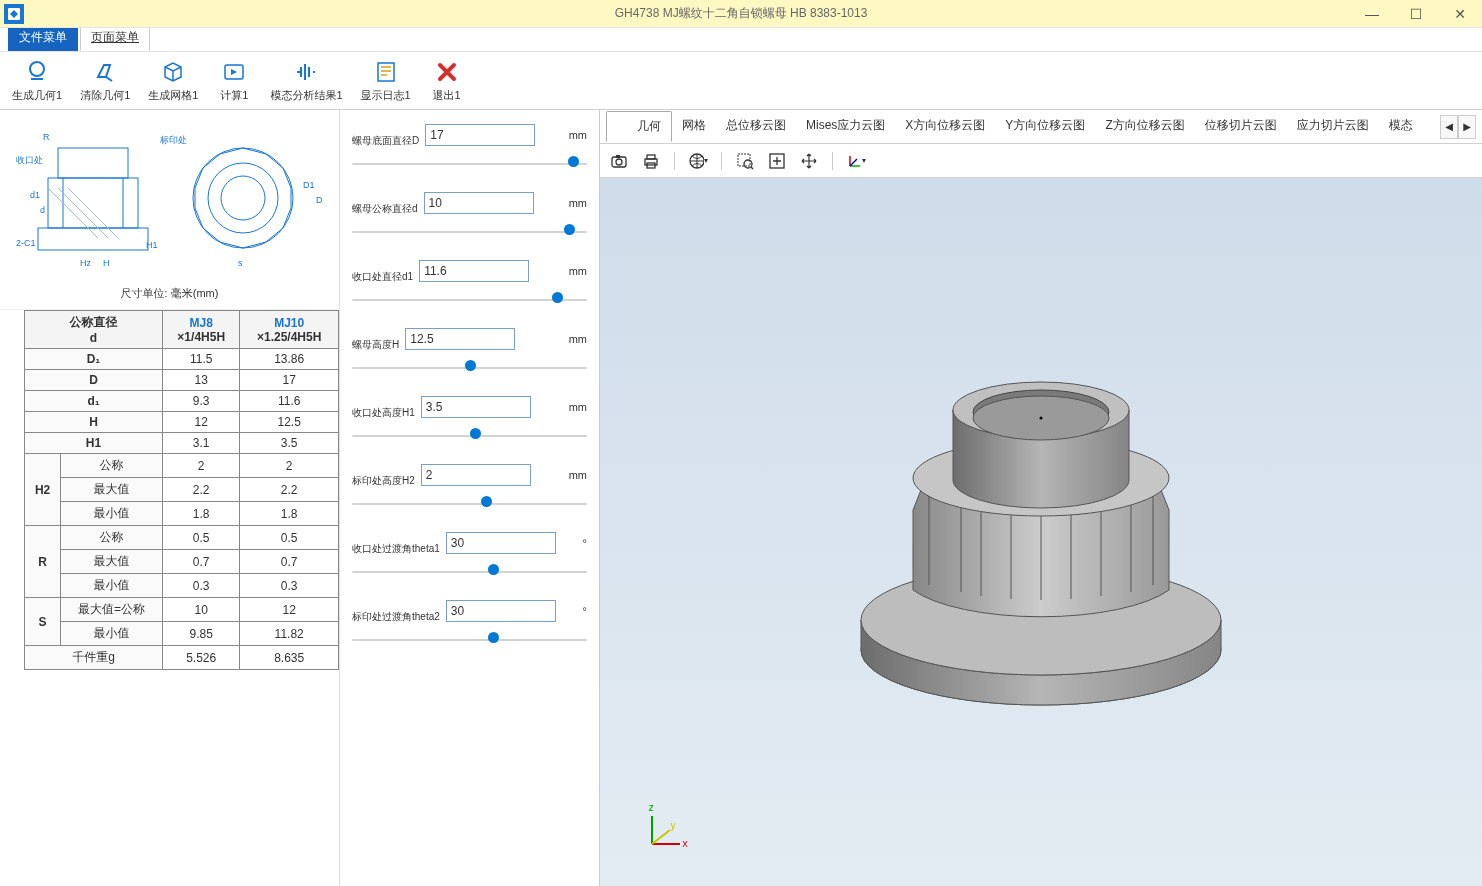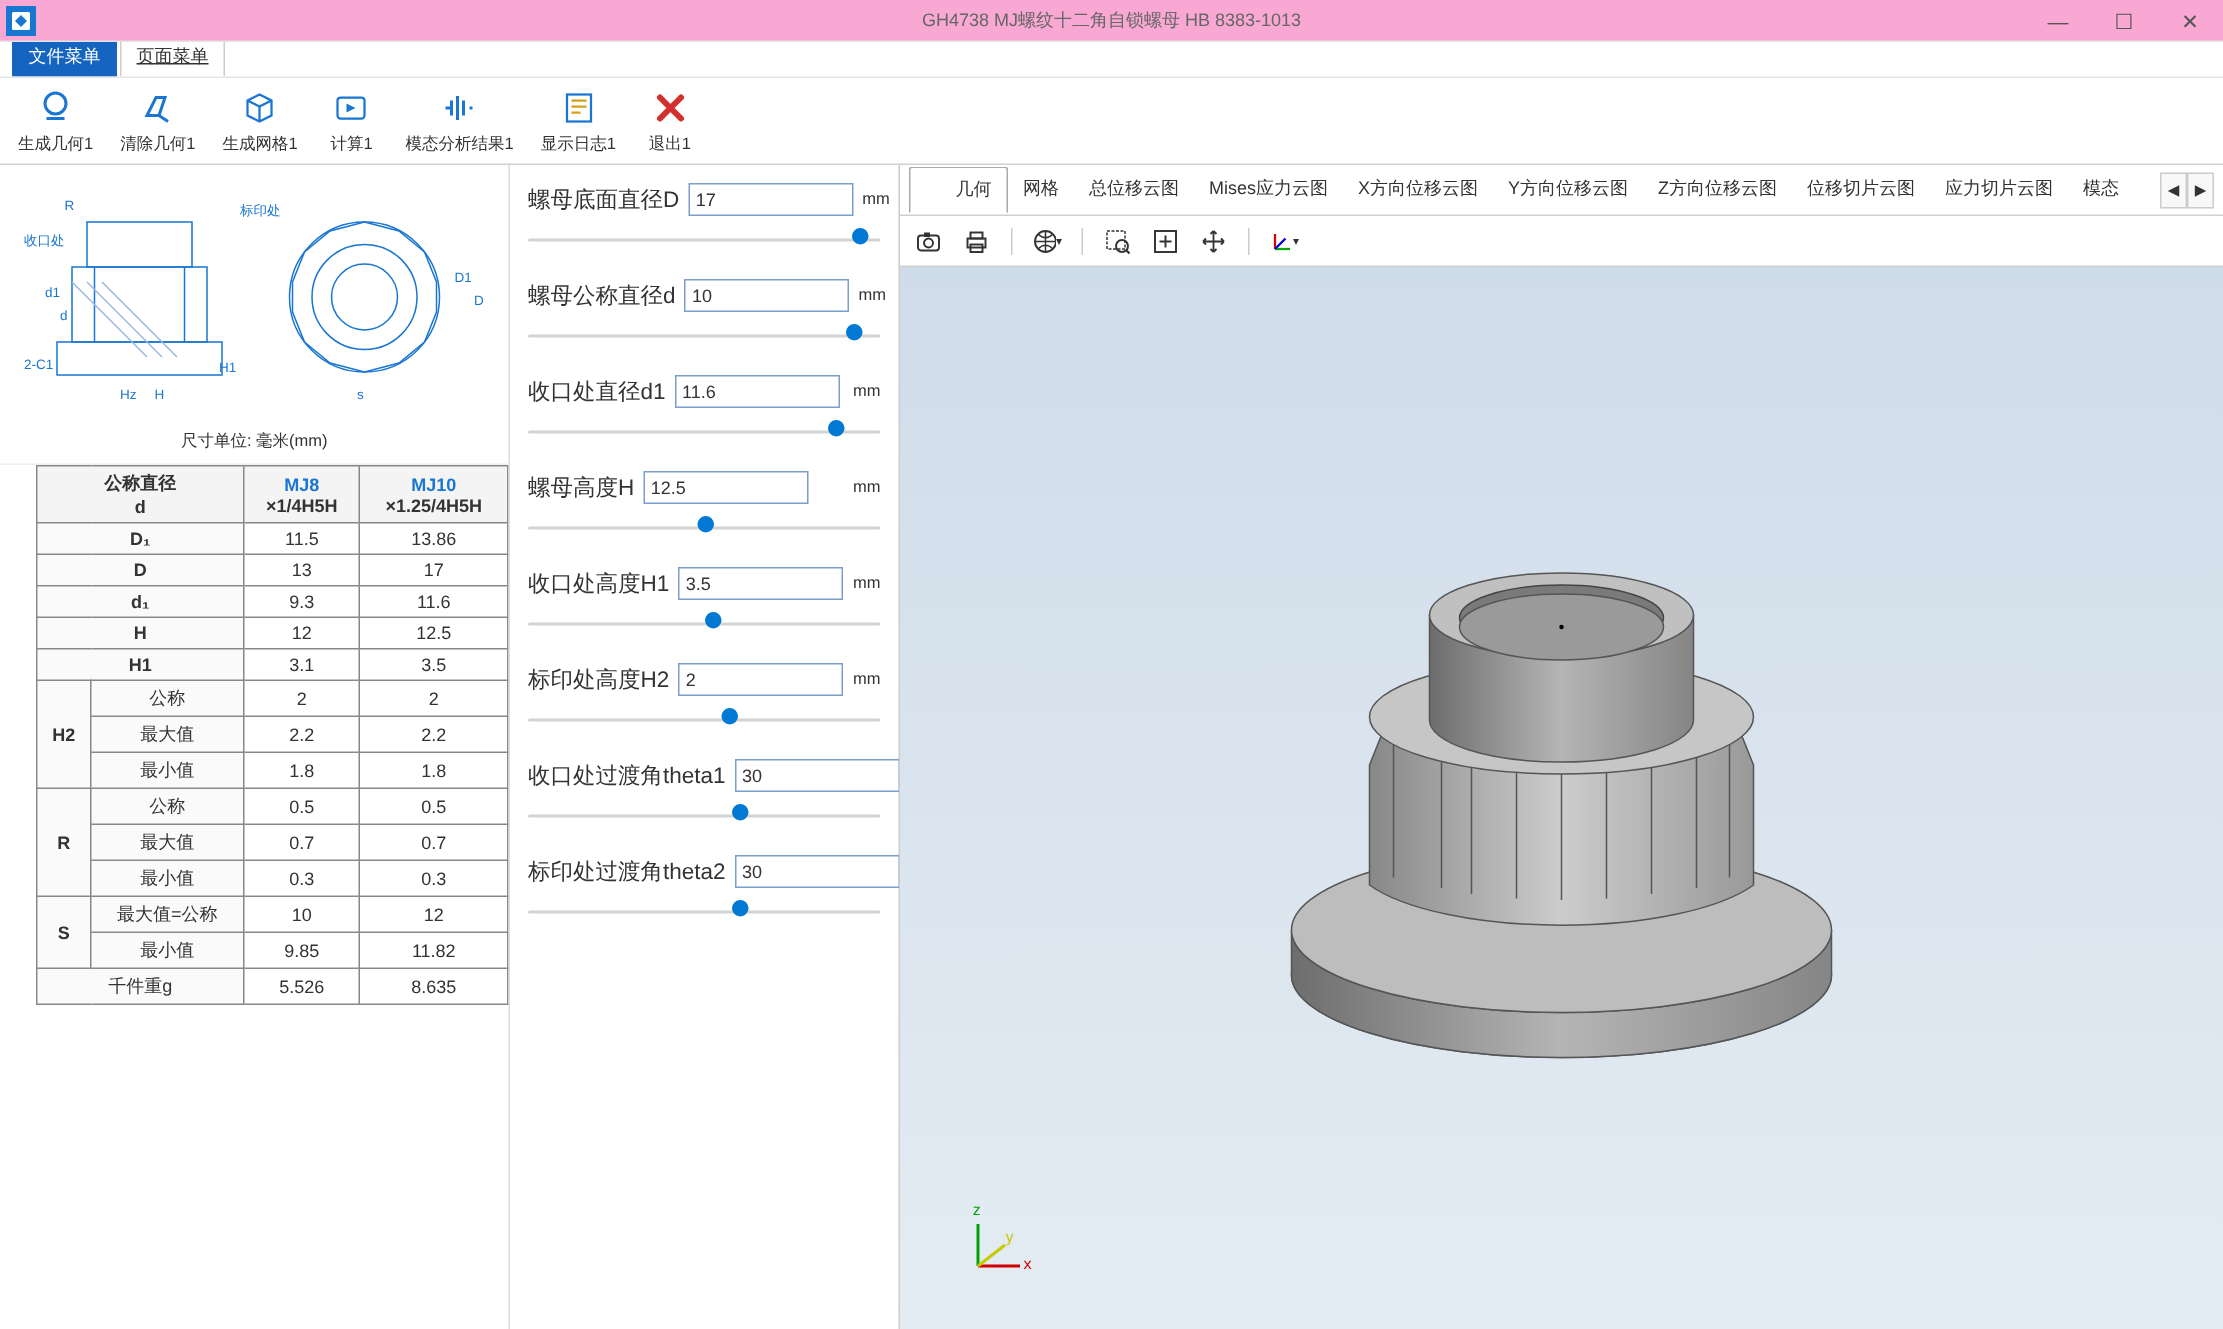--- a/index.html
+++ b/index.html
@@ -10,21 +10,21 @@
   color: #333;
   width: 1482px;
   height: 886px;
   overflow: hidden;
   display: flex;
   flex-direction: column;
 }
 
 .titlebar {
   height: 28px;
-  background: #f9a8d4;
+  background: #fef9c3;
   display: flex;
   align-items: center;
   border-bottom: 1px solid #e4e4e4;
   position: relative;
 }
 .titlebar .app-icon { width: 20px; height: 20px; margin: 0 4px; background: #1976d2; display: flex; align-items:center; justify-content:center; color:#fff; font-size:12px; font-weight:bold;}
 .titlebar .title-text { position:absolute; left:50%; transform:translateX(-50%); font-size:12px; color:#666;}
 .titlebar .win-controls { margin-left: auto; display:flex;}
 .titlebar .win-ctrl { width:44px; height:28px; display:flex; align-items:center; justify-content:center; font-size:14px; color:#555;}
 
@@ -50,21 +50,21 @@
 .schematic-caption { color:#333; font-size:11px; margin-top:4px;}
 .spec-table { flex:1; overflow:auto;padding-left:24px;}
 .spec-table table { border-collapse:collapse; width:100%; font-size:12px;}
 .spec-table th, .spec-table td { border:1px solid #888; padding:3px 6px; text-align:center; font-weight:normal;}
 .spec-table thead th { background:#f4f4f4;}
 .spec-table .hdr { background:#f4f4f4; font-weight:bold;}
 .spec-table .col-label { background:#fafafa;}
 .param-col { flex:1; padding:12px 12px; overflow:auto;}
 .param-row { margin-bottom:22px;}
 .param-row .label-input { display:flex; align-items:center; gap:6px;}
-.param-row label { white-space:nowrap; font-size:15px;}
+.param-row label { white-space:nowrap; font-size:10px;margin-top:12px;}
 .param-row input { width:110px; border:1px solid #7b9ecb; padding:3px 4px; font-size:12px; color:#333;}
 .param-row .unit { margin-left:auto; font-size:11px; color:#333;}
 .slider { margin-top:12px; position:relative; height:8px;}
 .slider .track { position:absolute; left:0; right:0; top:3px; height:2px; background:#d3d3d3; border-radius:1px;}
 .slider .thumb { position:absolute; top:-4px; width:11px; height:11px; background:#0078d4; border-radius:50%;}
 
 .right-pane { flex:1; display:flex; flex-direction:column;}
 .view-tabs { height:34px; border-bottom:1px solid #d0d0d0; display:flex; align-items:center; padding:0 6px; position:relative;}
 .view-tabs .vt { padding:6px 10px; font-size:12px; white-space:nowrap;}
 .view-tabs .vt.active { border:1px solid #aaa; border-bottom-color:#fff; border-radius:2px 2px 0 0;padding-left:30px;}

